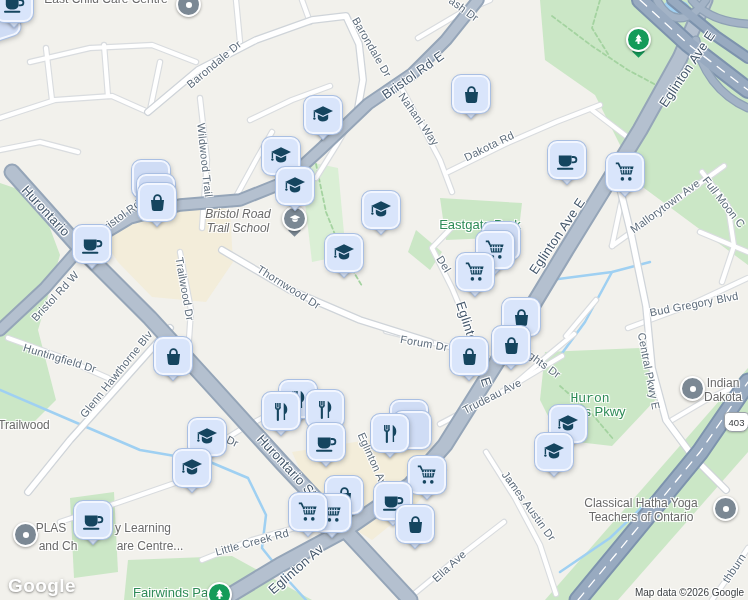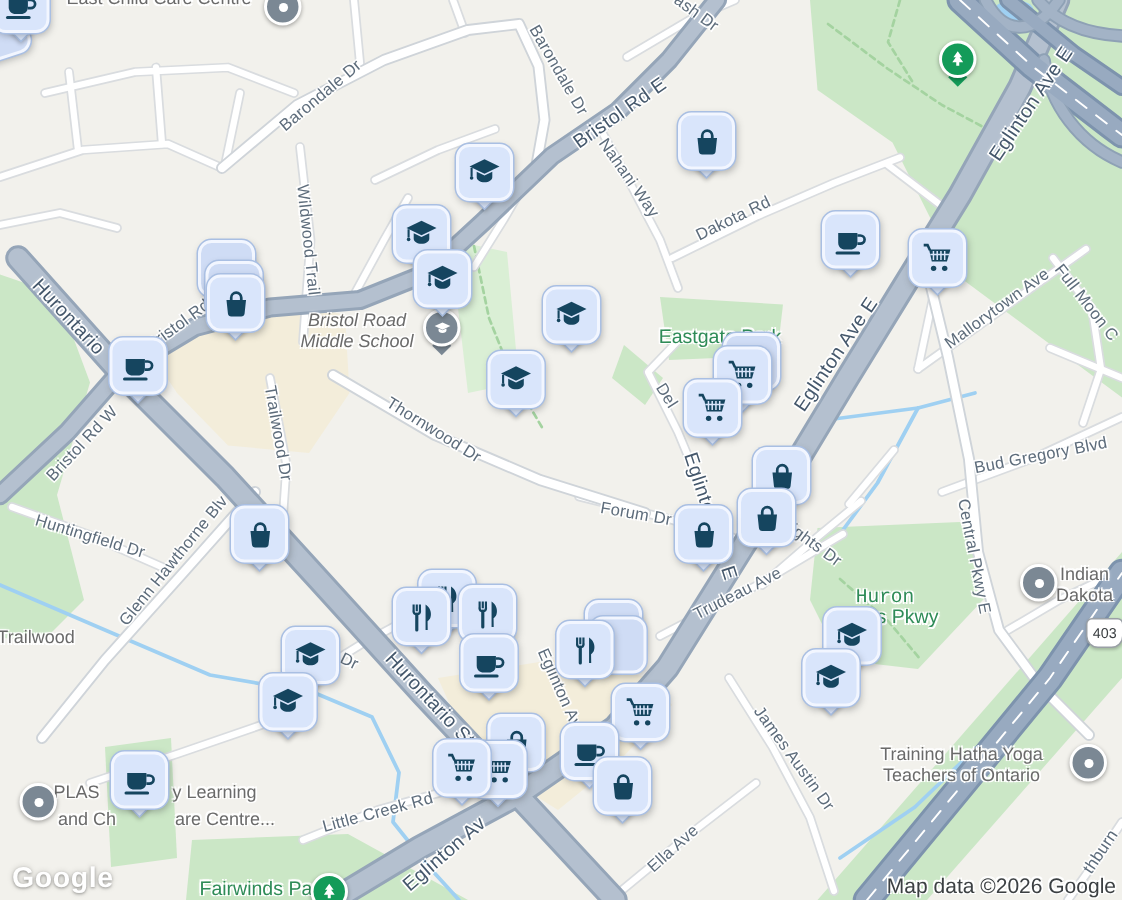--- a/index.html
+++ b/index.html
@@ -21,21 +21,21 @@
           display:flex;align-items:center;justify-content:center;}
   .mk.ghost .sq{background:#cfdcf5;}
   .mk svg{display:block;}
   .pin{position:absolute;pointer-events:auto;}
   .pin .c{position:absolute;left:0;top:0;width:21px;height:21px;border-radius:50%;
           border:2px solid #fff;box-shadow:0 1px 3px rgba(0,0,0,.35);
           display:flex;align-items:center;justify-content:center;}
   .pin .t{position:absolute;left:8px;top:20px;width:9px;height:9px;transform:rotate(45deg);}
   .pin.gray .c,.pin.gray .t{background:#7b8894;}
   .pin.green .c,.pin.green .t{background:#149b59;}
-  #attribution{position:absolute;right:4px;bottom:2px;font-size:14px;color:#3c4043;
+  #attribution{position:absolute;right:4px;bottom:2px;font-size:10px;color:#3c4043;
        text-shadow:-1px -1px 0 #fff,1px -1px 0 #fff,-1px 1px 0 #fff,1px 1px 0 #fff;}
   #glogo{position:absolute;left:8px;bottom:3px;font-size:19px;font-weight:600;color:#fff;
        letter-spacing:.4px;text-shadow:0 1px 2px rgba(0,0,0,.35),0 0 4px rgba(0,0,0,.18);pointer-events:auto;}
   #shield{position:absolute;left:724px;top:412px;width:23px;height:18px;background:#fff;
        border:1px solid #9aa0a6;border-radius:4px 4px 8px 8px;font-size:9.5px;color:#3c4043;
        display:flex;align-items:center;justify-content:center;box-shadow:0 1px 2px rgba(0,0,0,.2);}
 </style>
 </head>
 <body>
 
@@ -194,28 +194,28 @@
       <div class="lbl major" style="left: 474px; top: 344px; transform: translate(-50%, -50%) rotate(72deg);">Eglinton Ave E</div>
       <div class="lbl park" style="left: 480px; top: 224px;">Eastgate Park</div>
       <div class="lbl park" style="left: 590px; top: 398px; font-family: Liberation Mono, monospace;">Huron</div>
       <div class="lbl park" style="left: 605px; top: 411px;">s Pkwy</div>
       <div class="lbl park" style="left: 176px; top: 592px;">Fairwinds Park</div>
       <div class="lbl poi" style="left: 106px; top: -1px;">
         <div>East Child Care Centre</div>
       </div>
       <div class="lbl poi" style="left: 238px; top: 221px; font-style: italic;">
         <div>Bristol Road</div>
-        <div>Middle School</div>
+        <div>Trail School</div>
       </div>
       <div class="lbl poi" style="left: 723px; top: 390px;">
         <div>Indian</div>
         <div>Dakota</div>
       </div>
       <div class="lbl poi" style="left: 641px; top: 510px;">
-        <div>Training Hatha Yoga</div>
+        <div>Classical Hatha Yoga</div>
         <div>Teachers of Ontario</div>
       </div>
       <div class="lbl poi" style="left: 24px; top: 425px;">
         <div>Trailwood</div>
       </div>
       <div class="lbl poi" style="left: 51px; top: 528px;">
         <div>PLAS</div>
       </div>
       <div class="lbl poi" style="left: 143px; top: 528px;">
         <div>y Learning</div>

